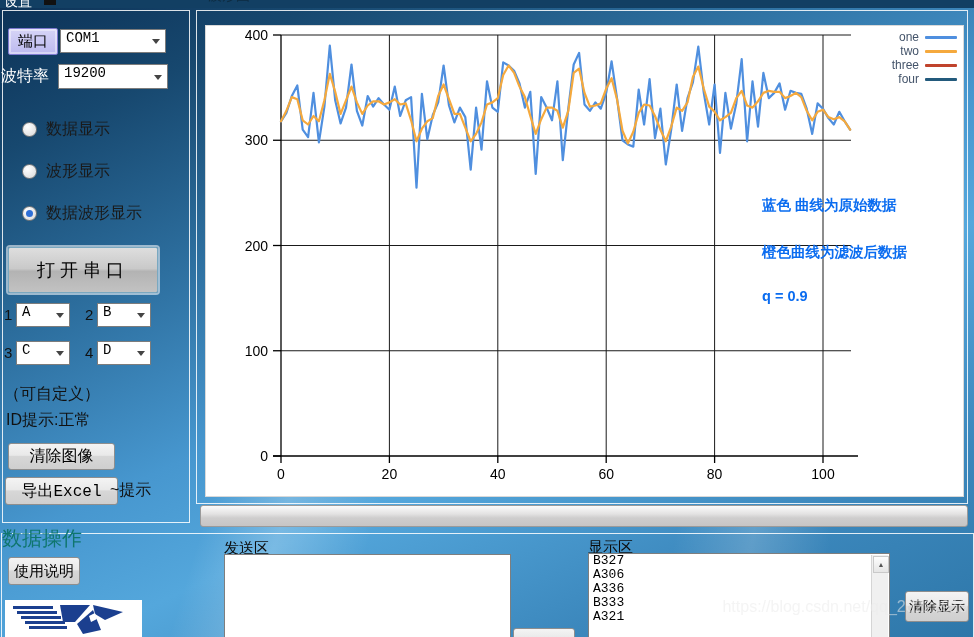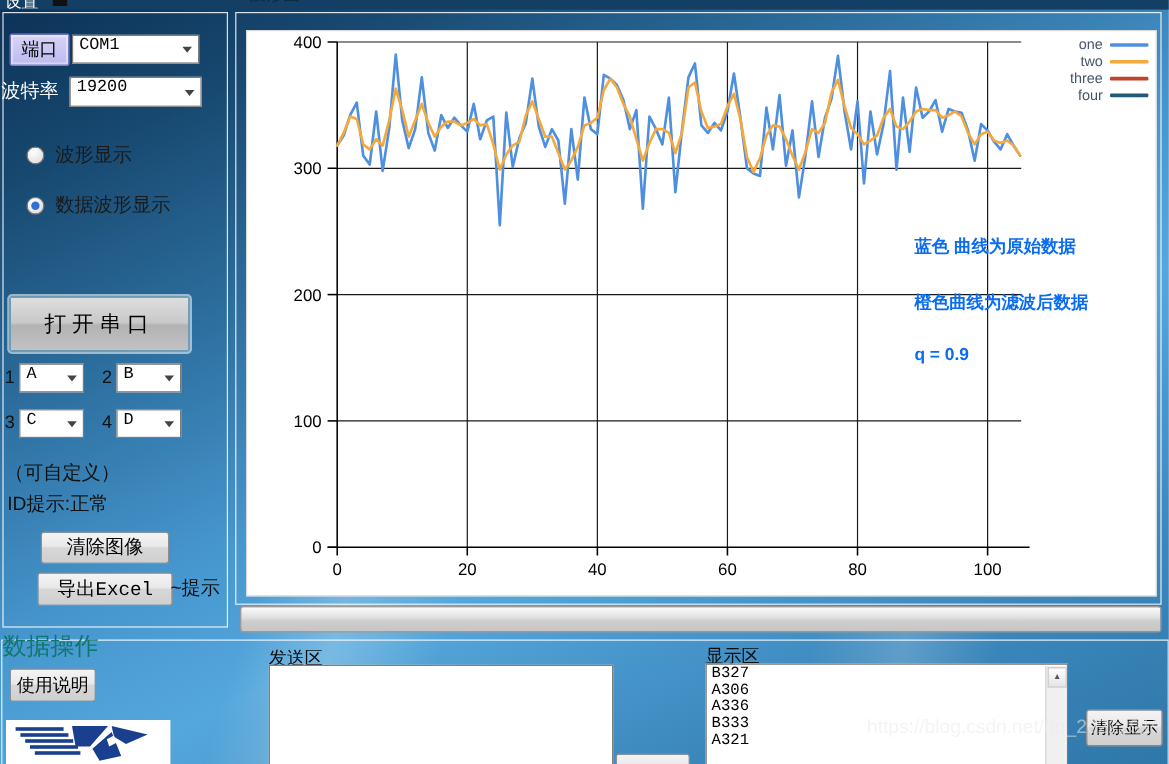--- a/index.html
+++ b/index.html
@@ -25,21 +25,21 @@
   .lbl-black{position:absolute;color:#111;font-size:16px;}
 
   .radio-row{display:flex;align-items:center;margin-bottom:21px;}
   .radio-circle{width:13px;height:13px;border-radius:50%;border:1px solid #7a7a7a;background:radial-gradient(circle at 35% 30%,#ffffff,#d8d8d8);margin-right:9px;position:relative;flex:0 0 auto;}
   .radio-circle.sel::after{content:"";position:absolute;left:3px;top:3px;width:7px;height:7px;border-radius:50%;background:#2f6fd6;}
   .radio-label{font-size:16px;color:#1a1a1a;}
 
   .open-serial{position:absolute;left:8px;top:247px;width:148px;height:44px;font-size:18px;letter-spacing:5px;background:linear-gradient(#dedede,#c9c9c9 47%,#b3b3b3 53%,#c2c2c2);border:1px solid #7aa8c0;border-radius:2px;box-shadow:0 0 0 2px rgba(255,255,255,.55);color:#000;display:flex;align-items:center;justify-content:center;}
 
   .chan-num{position:absolute;color:#111;font-size:15px;}
-  .small-btn{position:absolute;font-size:16px;margin-left:26px;}
+  .small-btn{position:absolute;font-size:16px;}
 
   
   .chart-panel{position:absolute;left:205px;top:25px;width:757px;height:470px;background:#fff;border:1px solid #d9d9d9;}
   .legend{position:absolute;left:655px;top:4px;width:96px;}
   .legend-row{display:flex;align-items:center;justify-content:flex-end;height:14px;}
   .legend-label{font-size:12px;color:#44546a;margin-right:6px;}
   .legend-line{width:32px;height:3px;border-radius:1px;flex:0 0 auto;}
   .anno{position:absolute;color:#0a6cf0;font-weight:bold;font-size:14.5px;white-space:nowrap;}
 
   .slider-bar{position:absolute;left:200px;top:505px;width:766px;height:20px;border:1px solid #9a9a9a;border-radius:3px;background:linear-gradient(#fbfbfb,#e3e2e2 40%,#cecdcd 60%,#c7c5c5);}
@@ -79,20 +79,24 @@
 
 <div class="lbl-white" style="left:1px;top:66px;">波特率</div>
 <div class="combo" style="left:58px;top:64px;width:110px;height:25px;">
   <span>19200</span>
   <span class="arrow"></span>
 </div>
 
 <div style="position:absolute;left:22px;top:119px;" id="radio-group">
     <div class="radio-row">
       <span class="radio-circle"></span>
+      <span class="radio-label">数据显示</span>
+    </div>
+    <div class="radio-row">
+      <span class="radio-circle"></span>
       <span class="radio-label">波形显示</span>
     </div>
     <div class="radio-row">
       <span class="radio-circle sel"></span>
       <span class="radio-label">数据波形显示</span>
     </div>
   </div>
 
 <div class="open-serial">打开串口</div>
 
@@ -117,21 +121,21 @@
       <span>D</span>
       <span class="arrow"></span>
     </div>
   </div>
 
 <div class="lbl-black" style="left:4px;top:384px;">（可自定义）</div>
 <div class="lbl-black" style="left:6px;top:410px;">ID提示:正常</div>
 
 <div class="btn small-btn" style="left:8px;top:443px;width:105px;height:25px;">清除图像</div>
 <div class="btn small-btn" style="left:5px;top:477px;width:111px;height:26px;font-family:'Liberation Mono','DejaVu Sans Mono',monospace;">导出Excel</div>
-<div class="lbl-black" style="left:142px;top:480px;">~提示</div>
+<div class="lbl-black" style="left:110px;top:480px;">~提示</div>
 
 <div class="groupbox" style="left:196px;top:10px;width:770px;height:492px;"></div>
 <div class="clipped-label" style="left:208px;top:-13px;">波形图</div>
 
 <div class="chart-panel">
   <svg id="chart-svg" width="757" height="470">
       <line x1="75" y1="324.75" x2="645" y2="324.75" stroke="#1a1a1a" stroke-width="1"></line>
       <line x1="75" y1="219.5" x2="645" y2="219.5" stroke="#1a1a1a" stroke-width="1"></line>
       <line x1="75" y1="114.25" x2="645" y2="114.25" stroke="#1a1a1a" stroke-width="1"></line>
       <line x1="75" y1="9" x2="645" y2="9" stroke="#1a1a1a" stroke-width="1"></line>

